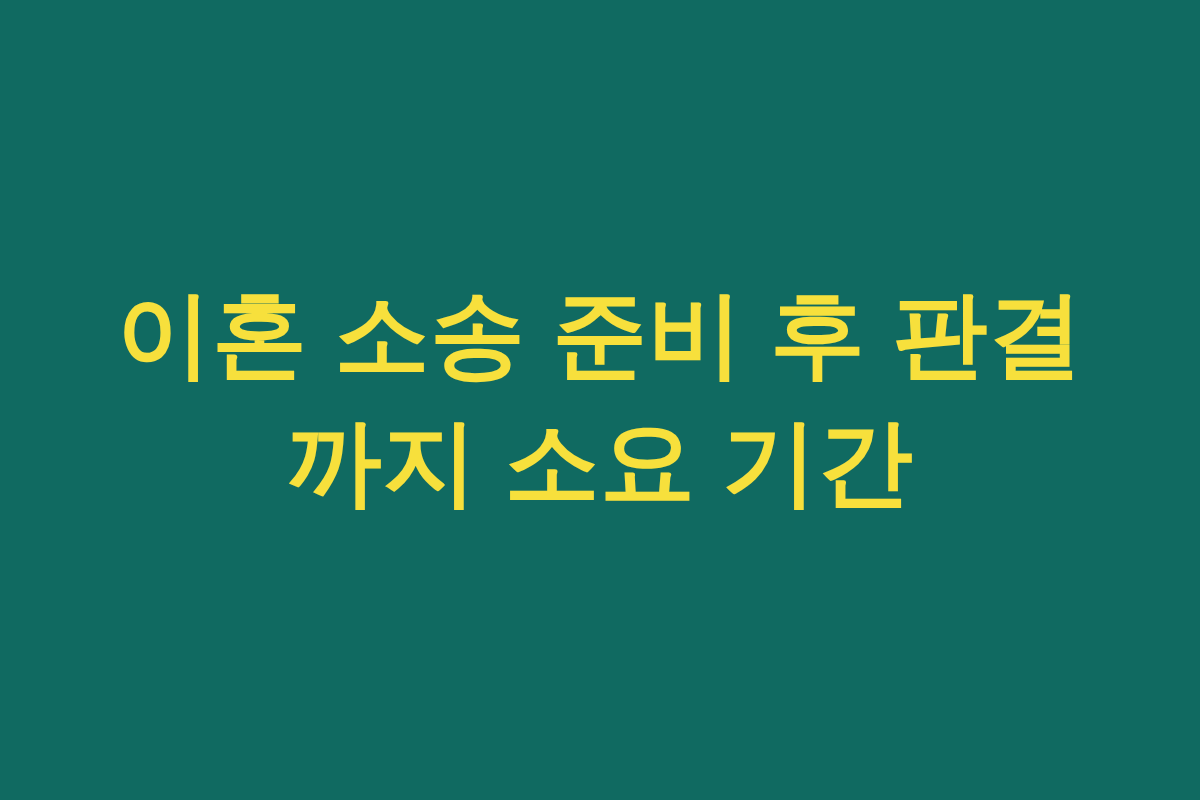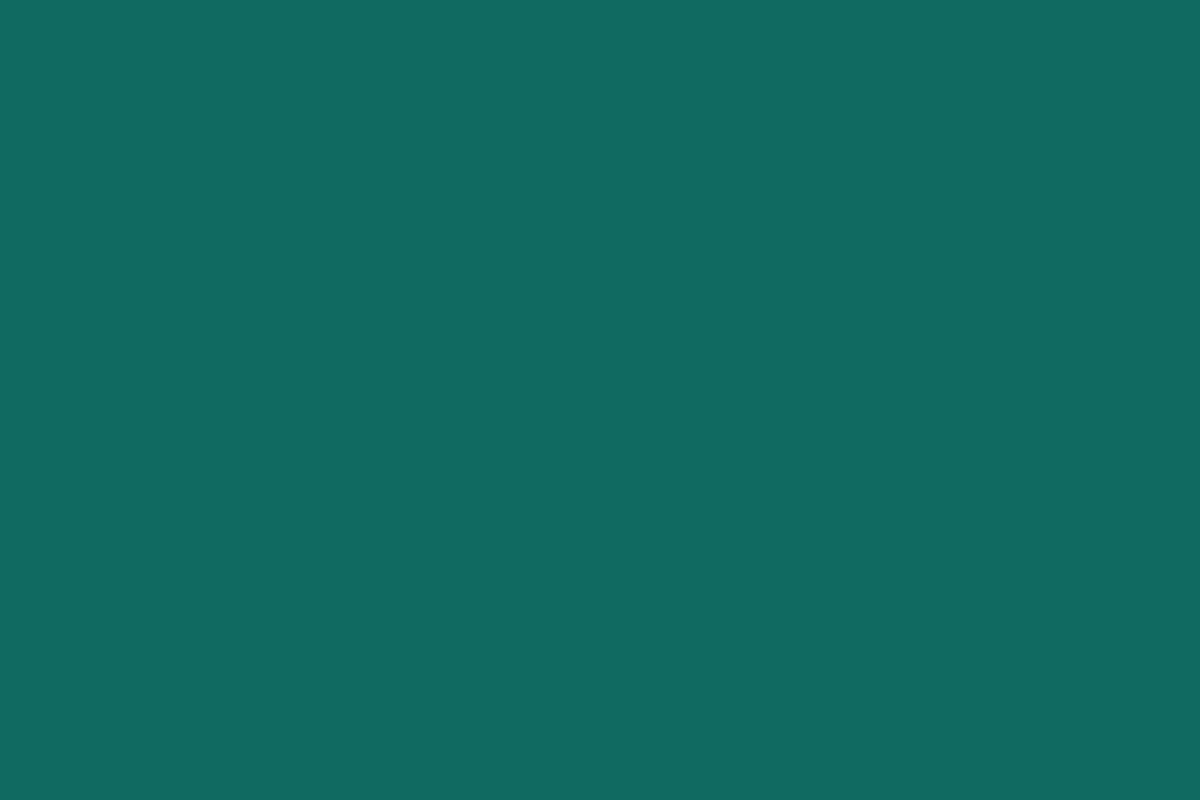--- a/index.html
+++ b/index.html
@@ -48,15 +48,17 @@
   #headline .line {
     display: block;
   }
 </style>
 </head>
 <body>
 
 <div id="banner" style="background-color: rgb(16, 106, 97);">
 
   <h1 id="headline" style="color: rgb(247, 224, 60);">
+    <span class="line">이혼 소송 준비 후 판결</span>
+    <span class="line">까지 소요 기간</span>
   </h1>
 
 </div>
 
 </body></html>

